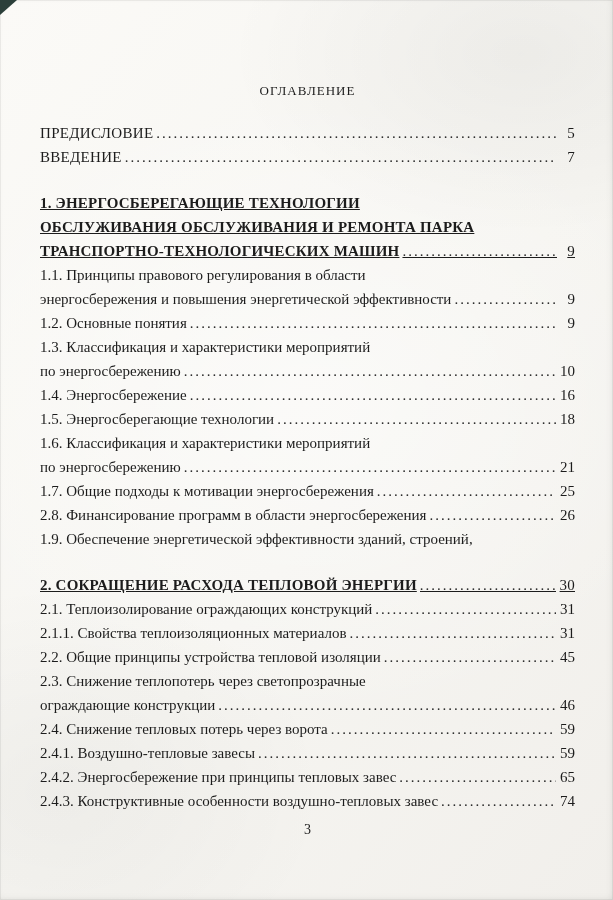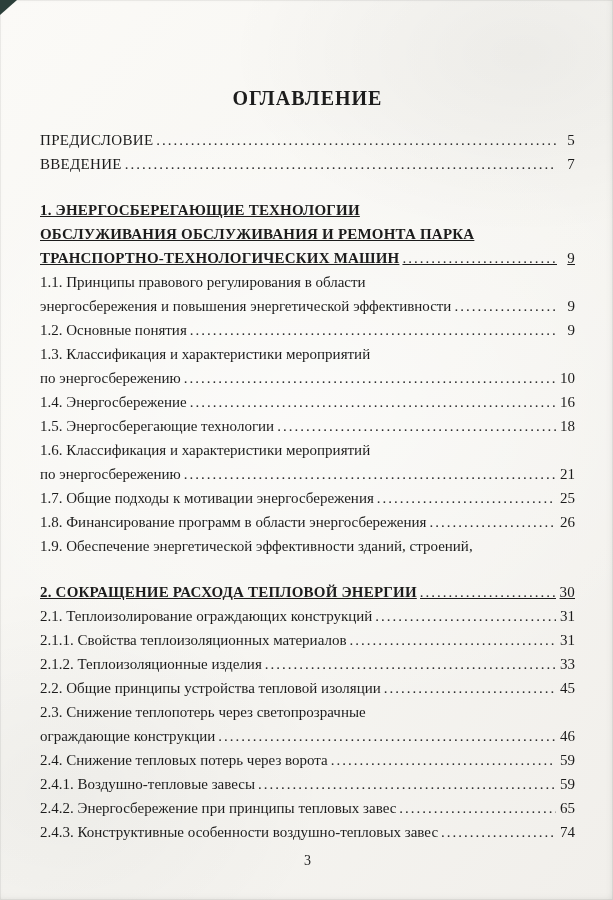--- a/index.html
+++ b/index.html
@@ -26,25 +26,25 @@
       inset 0 -4px 8px -4px rgba(0,0,0,0.07);
   }
   .corner-artifact{
     position:absolute;top:0;left:0;
     width:0;height:0;
     border-top:15px solid #2b3f3a;
     border-right:17px solid transparent;
   }
   .doc-title{
     text-align:center;
-    font-weight:bold;
-    font-size:20px;
+    font-weight:normal;
+    font-size:13px;
     letter-spacing:1px;
     line-height:20px;
-    margin:8px 0 20px 0;
+    margin:1px 0 20px 0;
   }
   .toc{font-size:15px;line-height:24px;}
   .toc-group{margin-top:22px;}
   .toc-group:first-child{margin-top:8px;}
   .entry{margin:0;}
   .entry.chapter{font-weight:bold;letter-spacing:0.2px;text-decoration:underline;}
   .entry.front{letter-spacing:0.3px;}
   .row{display:flex;align-items:baseline;}
   .txt{white-space:nowrap;padding-right:3px;}
   .leader{
@@ -165,21 +165,21 @@
         </div>
         <div class="entry item">
           <div class="row">
             <span class="txt">1.7. Общие подходы к мотивации энергосбережения</span>
             <span class="leader"></span>
             <span class="pg">25</span>
           </div>
         </div>
         <div class="entry item">
           <div class="row">
-            <span class="txt">1.8. Финансирование программ в области энергосбережения</span>
+            <span class="txt">2.8. Финансирование программ в области энергосбережения</span>
             <span class="leader"></span>
             <span class="pg">26</span>
           </div>
         </div>
         <div class="entry item">
           <div class="row">
             <span class="txt">1.9. Обеспечение энергетической эффективности зданий, строений,</span>
           </div>
         </div>
       </div>
@@ -200,27 +200,20 @@
         </div>
         <div class="entry item">
           <div class="row">
             <span class="txt">2.1.1. Свойства теплоизоляционных материалов</span>
             <span class="leader"></span>
             <span class="pg">31</span>
           </div>
         </div>
         <div class="entry item">
           <div class="row">
-            <span class="txt">2.1.2. Теплоизоляционные изделия</span>
-            <span class="leader"></span>
-            <span class="pg">33</span>
-          </div>
-        </div>
-        <div class="entry item">
-          <div class="row">
             <span class="txt">2.2. Общие принципы устройства тепловой изоляции</span>
             <span class="leader"></span>
             <span class="pg">45</span>
           </div>
         </div>
         <div class="entry item">
           <div class="row">
             <span class="txt">2.3. Снижение теплопотерь через светопрозрачные</span>
           </div>
           <div class="row">

